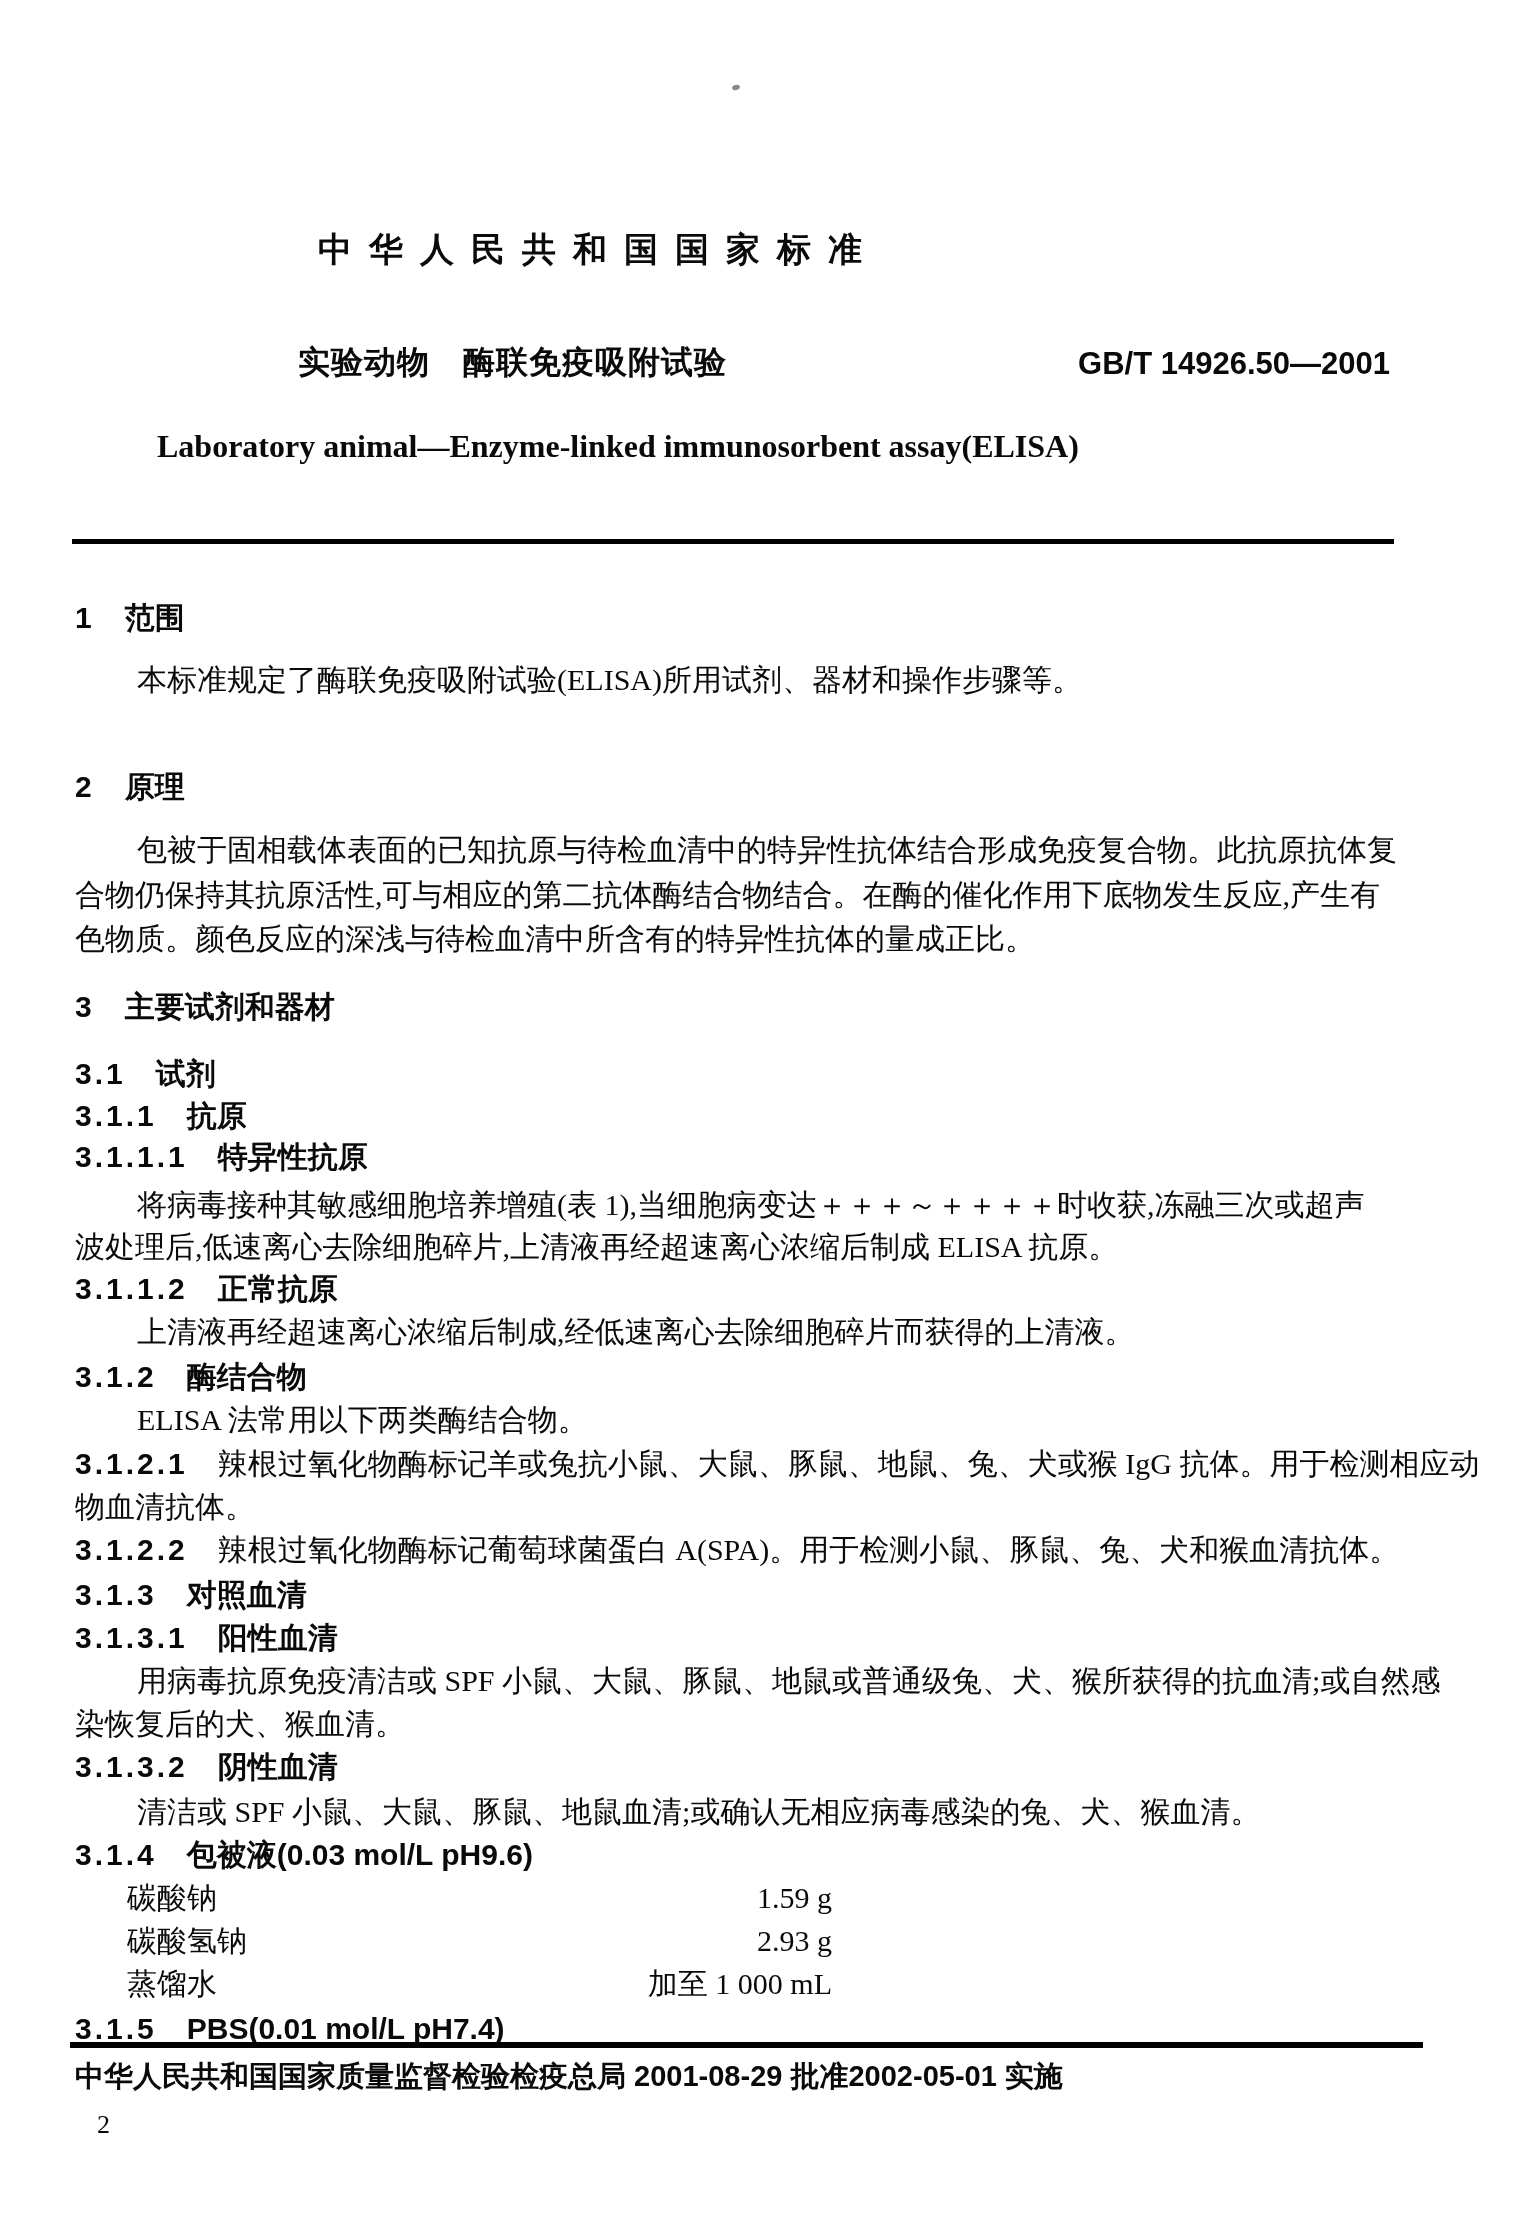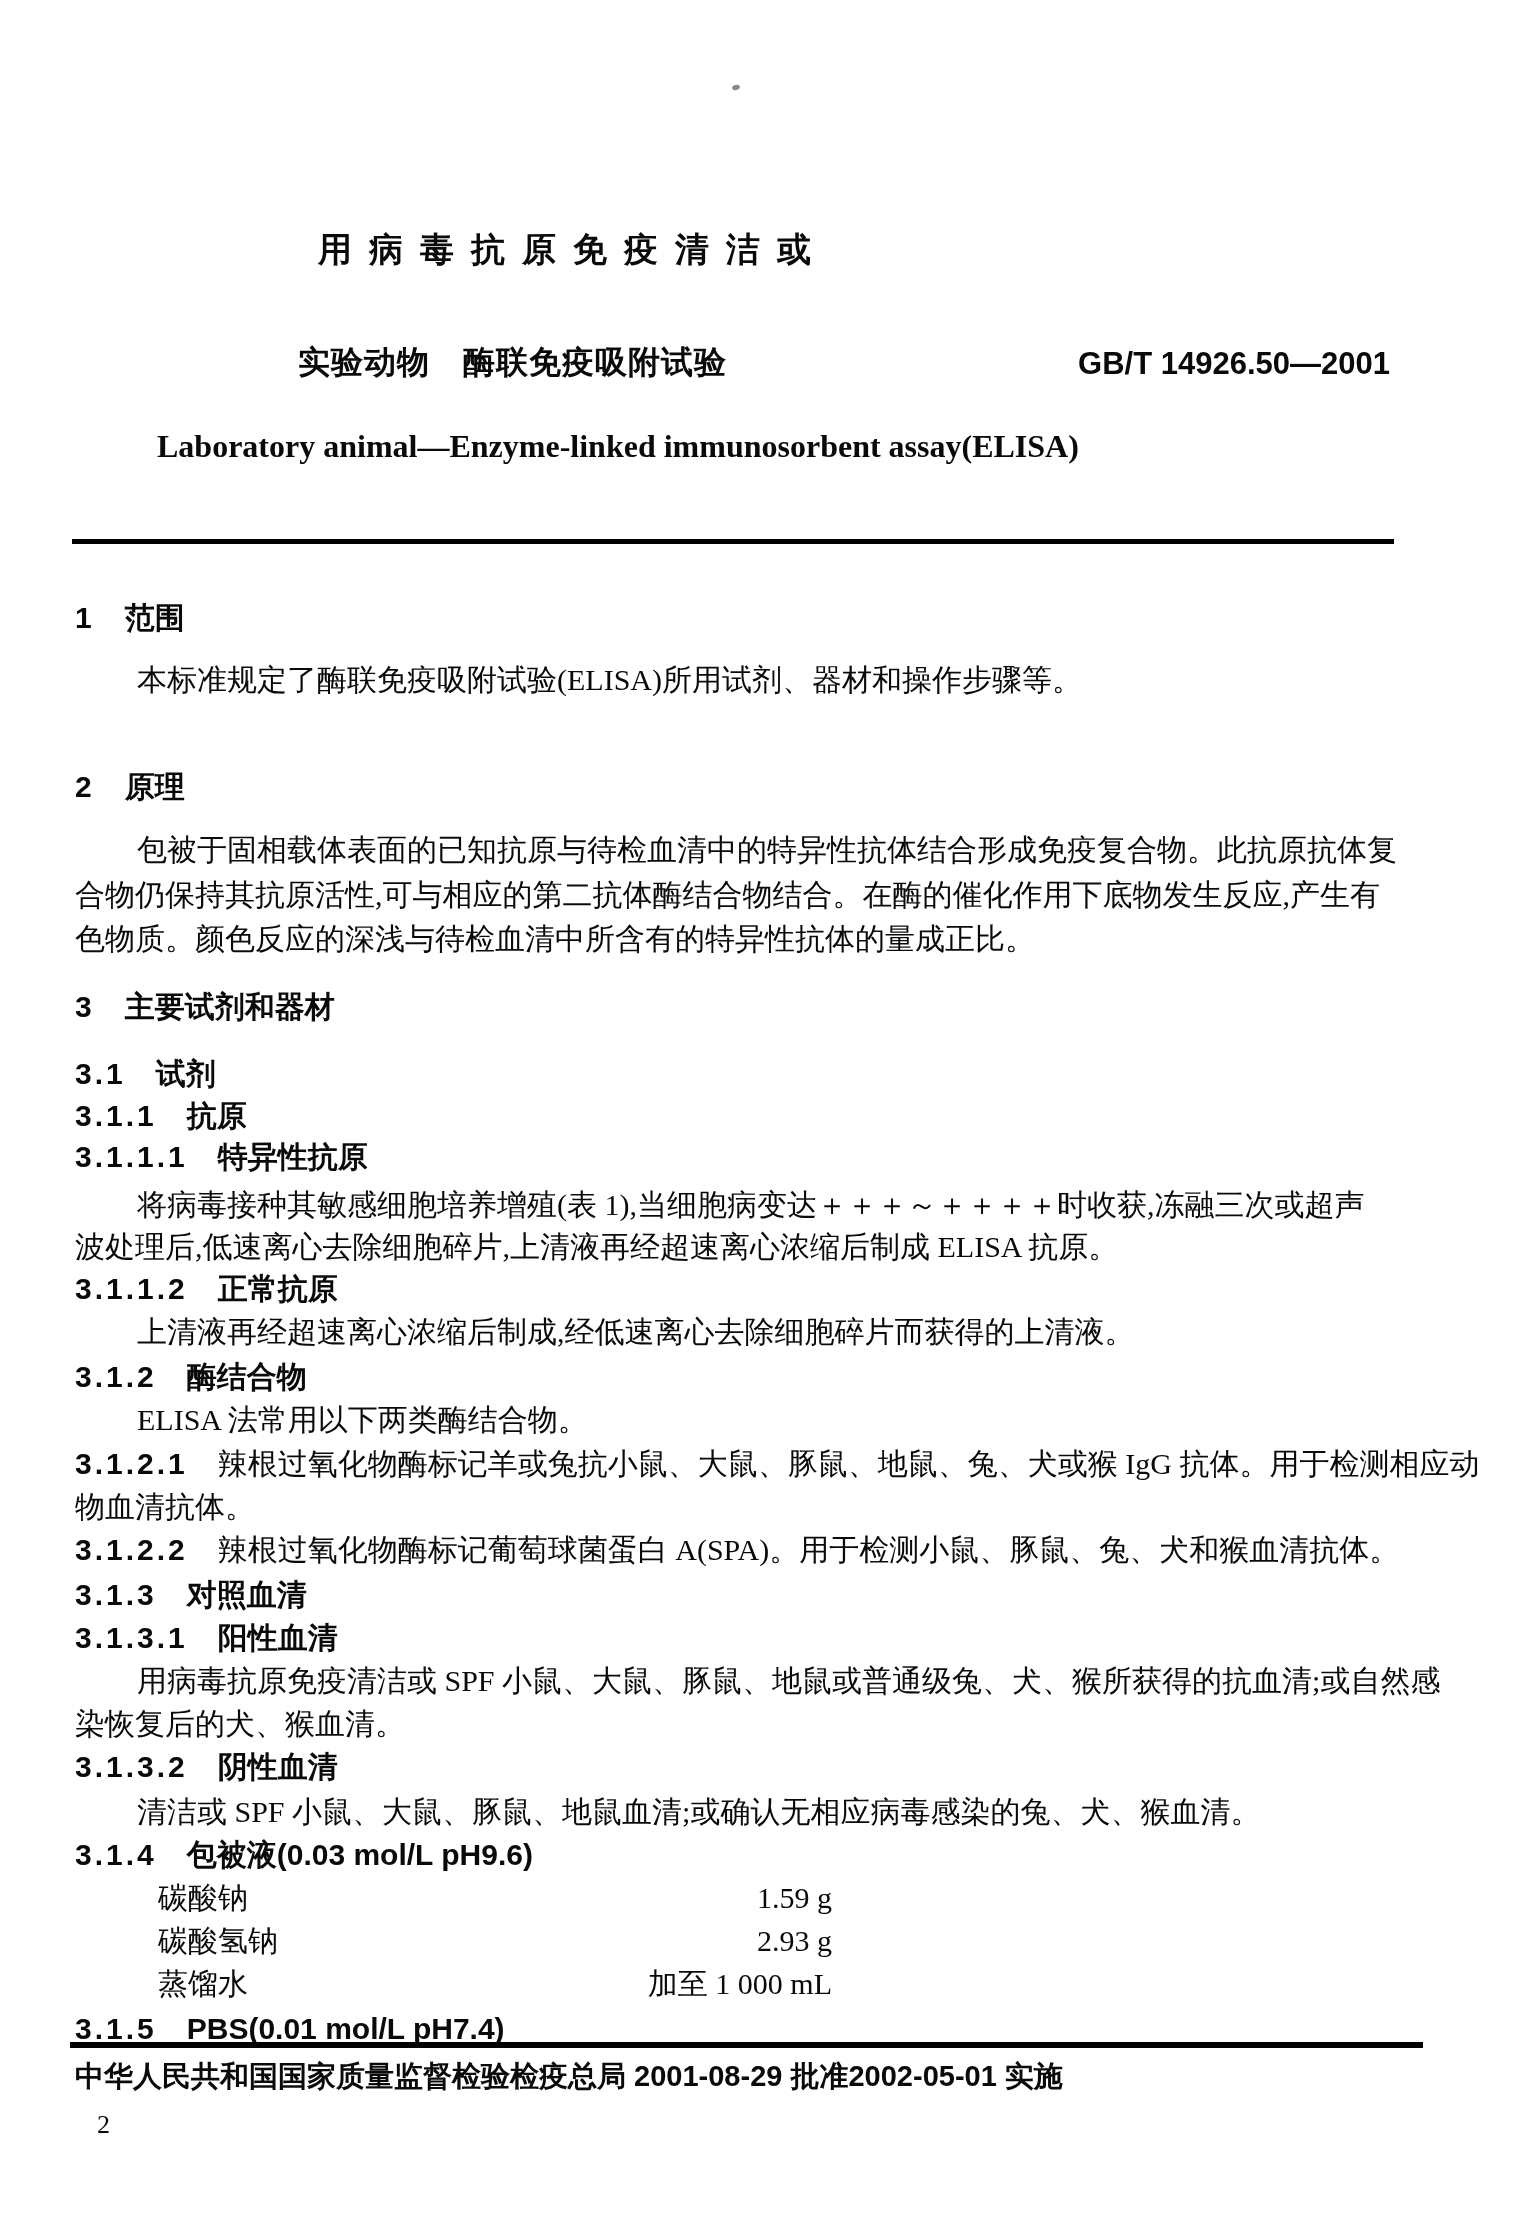--- a/index.html
+++ b/index.html
@@ -48,21 +48,21 @@
     font-weight: bold;
   }
   .num {
     font-family: "Liberation Sans", "DejaVu Sans", sans-serif;
     font-weight: bold; letter-spacing: 3px; margin-right: 30px;
   }
   .clause-text { font-weight: normal; font-family: "Liberation Serif", "DejaVu Serif", serif; }
 
   
   .kv { width: 1325px; }
-  .kv .label { margin-left: 83px; }
+  .kv .label { margin-left: 52px; }
   .kv .value { position: absolute; right: 568px; }
 
   
   .footer-row {
     left: 75px; top: 2060px; width: 1325px;
     display: flex; justify-content: flex-start;
     font-family: "Liberation Sans", "DejaVu Sans", sans-serif;
     font-weight: bold; font-size: 29px; white-space: nowrap;
   }
   .page-num { left: 97px; top: 2110px; font-size: 26px; }
@@ -73,21 +73,21 @@
     border-radius: 50%; transform: rotate(-15deg);
   }
 </style>
 </head>
 <body>
 
 <div class="page">
 
   <div class="artifact"></div>
 
-  <div class="abs std-header">用病毒抗原免疫清洁或</div>
+  <div class="abs std-header">中华人民共和国国家标准</div>
   <div class="abs title-cn">实验动物　酶联免疫吸附试验</div>
   <div class="abs std-code">GB/T 14926.50—2001</div>
   <div class="abs title-en">Laboratory animal—Enzyme-linked immunosorbent assay(ELISA)</div>
   <div class="rule rule-top"></div>
 
   <div class="line heading" style="top:600px">
     <span class="num">1</span><span>范围</span>
   </div>
   <div class="line indent" style="top:662px">本标准规定了酶联免疫吸附试验(ELISA)所用试剂、器材和操作步骤等。</div>
 

